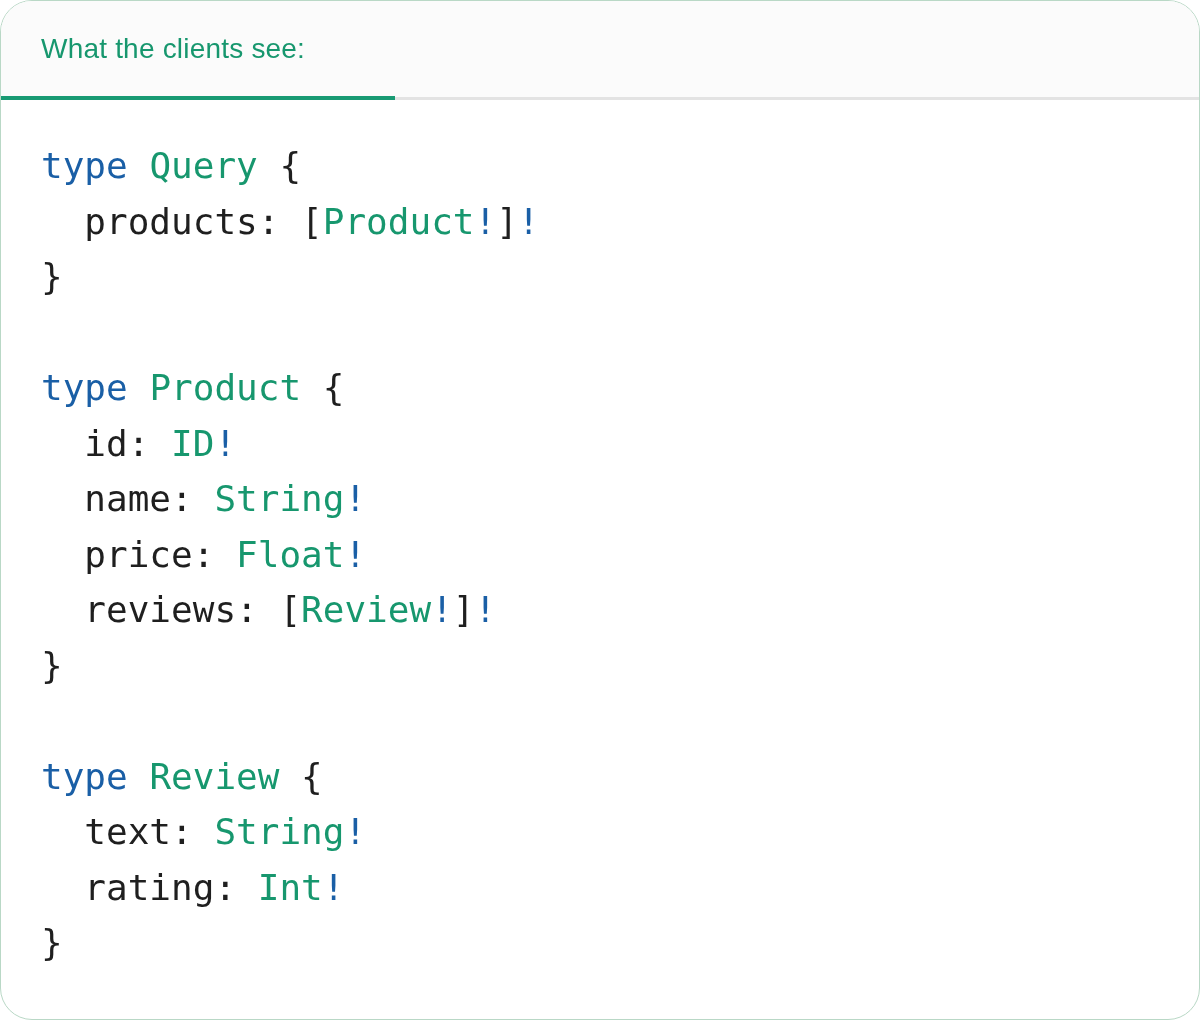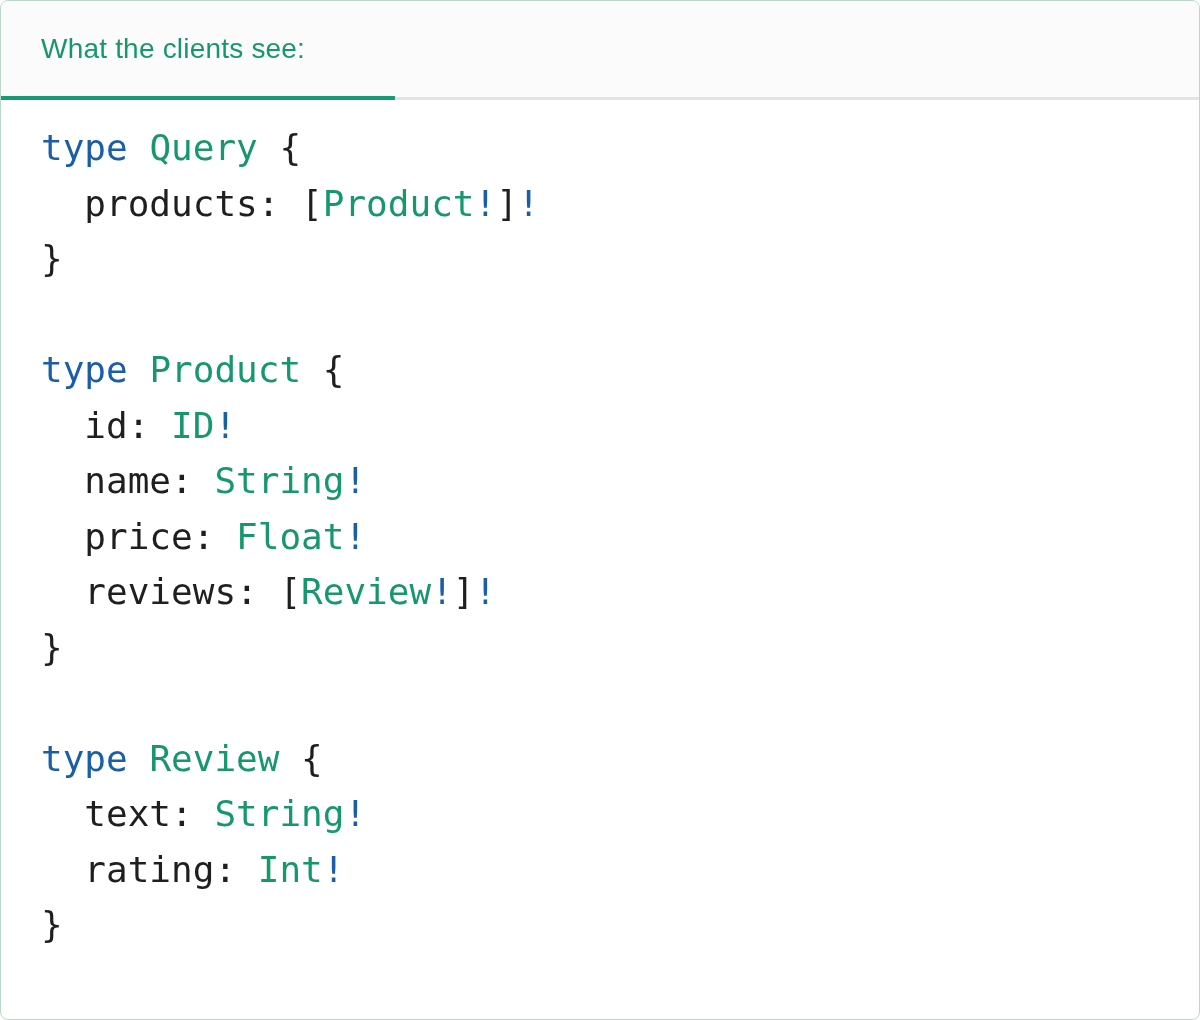--- a/index.html
+++ b/index.html
@@ -9,21 +9,21 @@
     width: 1200px;
     height: 1020px;
     font-family: "Liberation Sans", sans-serif;
   }
   .panel {
     box-sizing: border-box;
     width: 1200px;
     height: 1020px;
     background: #ffffff;
     border: 1px solid var(--border-color, #b9d8c6);
-    border-radius: 8px;
+    border-radius: 32px;
     overflow: hidden;
     position: relative;
   }
   .tab-bar {
     position: relative;
     height: 96px;
     background: var(--header-bg, #fbfbfb);
     border-bottom: 3px solid var(--divider-color, #e3e3e3);
   }
   .tab {
@@ -43,21 +43,21 @@
   .tab-indicator {
     position: absolute;
     left: 0;
     bottom: -3px;
     width: 394px;
     height: 4px;
     background: var(--underline-green, #189a73);
   }
   pre.code {
     margin: 0;
-    padding: 20px 40px;
+    padding: 38px 40px;
     font-family: "DejaVu Sans Mono", "Liberation Mono", monospace;
     font-size: 36px;
     font-weight: 500;
     line-height: 55.5px;
     color: var(--code-plain, #1f1f1f);
     white-space: pre;
   }
   .tok-kw { color: var(--code-keyword, #1a5fa6); }
   .tok-ty { color: var(--code-type, #17976e); }
   .tok-pl { color: var(--code-plain, #1f1f1f); }

